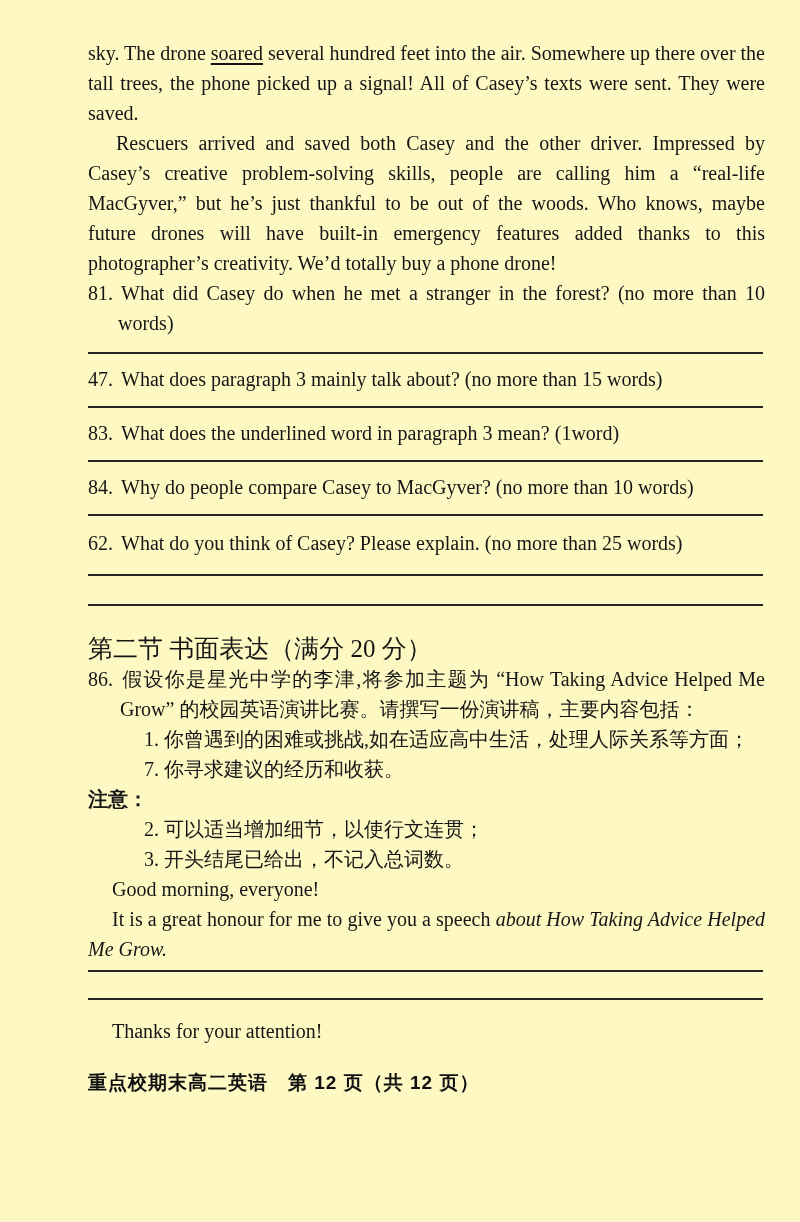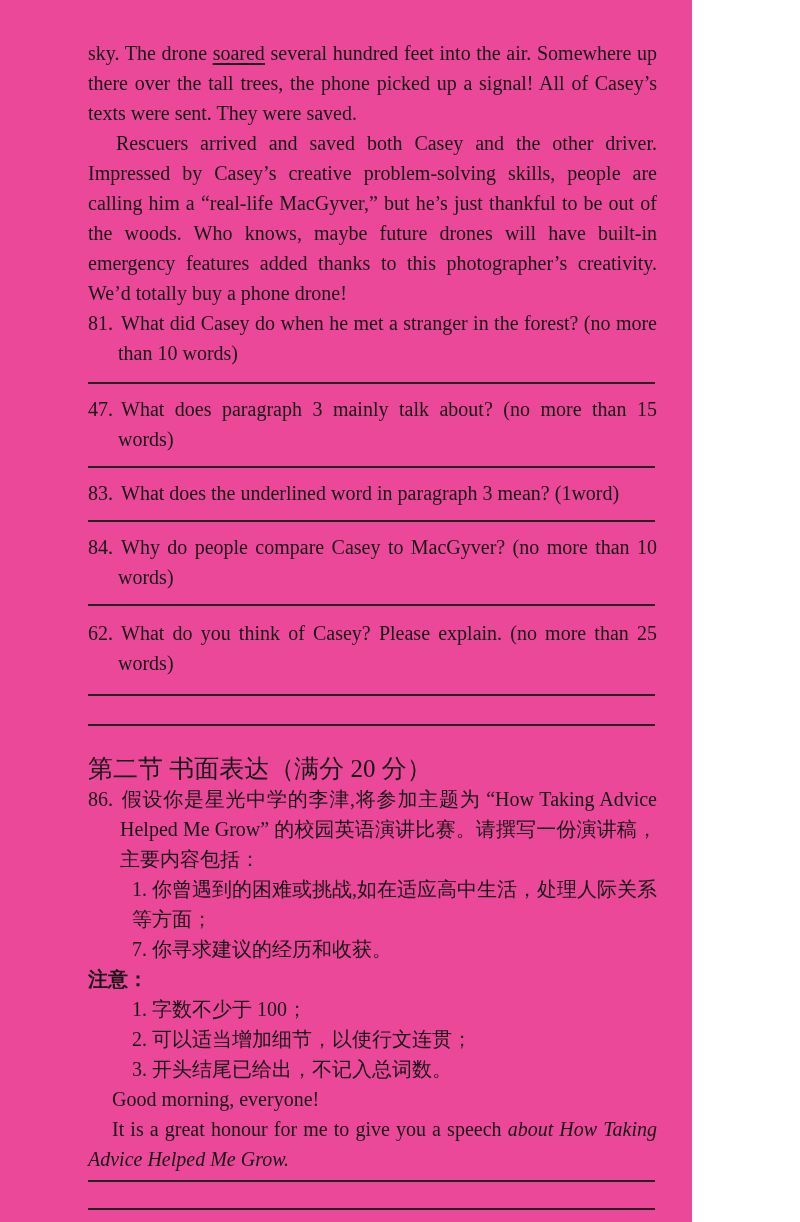--- a/index.html
+++ b/index.html
@@ -1,20 +1,20 @@
 <!DOCTYPE html>
 <html><head>
 <meta charset="utf-8">
 <style>
   html, body { margin: 0; padding: 0; background: #ffffff; }
   .page {
     position: relative;
-    width: 692px;
+    width: 800px;
     height: 1222px;
-    background: #ec4899;
+    background: #fef9c3;
     box-sizing: border-box;
     padding: 38px 35px 0 88px;
     font-family: "Liberation Serif", "DejaVu Serif", serif;
     font-size: 20px;
     line-height: 30px;
     color: #161616;
     overflow: hidden;
   }
   p { margin: 0; text-align: justify; }
   .para-indent { text-indent: 28px; }
@@ -46,21 +46,21 @@
   
   .section-title {
     margin-top: 28px;
     font-size: 25px;
   }
   .task {
     padding-left: 32px;
     text-indent: -32px;
     text-align: justify;
   }
-  .task-points div, .notes div { margin-left: 44px; }
+  .task-points div, .notes div { margin-left: 56px; }
   .notes-label { font-weight: bold; }
   .speech-p { text-indent: 24px; }
   .speech-title-italic { font-style: italic; }
   .footer {
     margin-top: 22px;
     text-align: left;
     font-family: "Liberation Sans", "DejaVu Sans", sans-serif;
     font-weight: bold;
     font-size: 19px;
     letter-spacing: 1px;
@@ -114,21 +114,20 @@
     <p class="task"><span class="qnum">86.</span><span>假设你是星光中学的李津,将参加主题为 “How Taking Advice Helped Me Grow” 的校园英语演讲比赛。请撰写一份演讲稿，主要内容包括：</span></p>
 
     <div class="task-points">
       <div>1. 你曾遇到的困难或挑战,如在适应高中生活，处理人际关系等方面；</div>
       <div>7. 你寻求建议的经历和收获。</div>
     </div>
 
     <p class="notes-label">注意：</p>
 
     <div class="notes">
-      <div>1. 字数不少于 100；</div>
       <div>2. 可以适当增加细节，以使行文连贯；</div>
       <div>3. 开头结尾已给出，不记入总词数。</div>
     </div>
 
     <p class="speech-p">Good morning, everyone!</p>
 
     <p class="speech-p"><span>It is a great honour for me to give you a speech</span> <span class="speech-title-italic">about How Taking Advice Helped Me Grow.</span></p>
 
     <div class="answer-line mt6"></div>
     <div class="answer-line mt26"></div>

